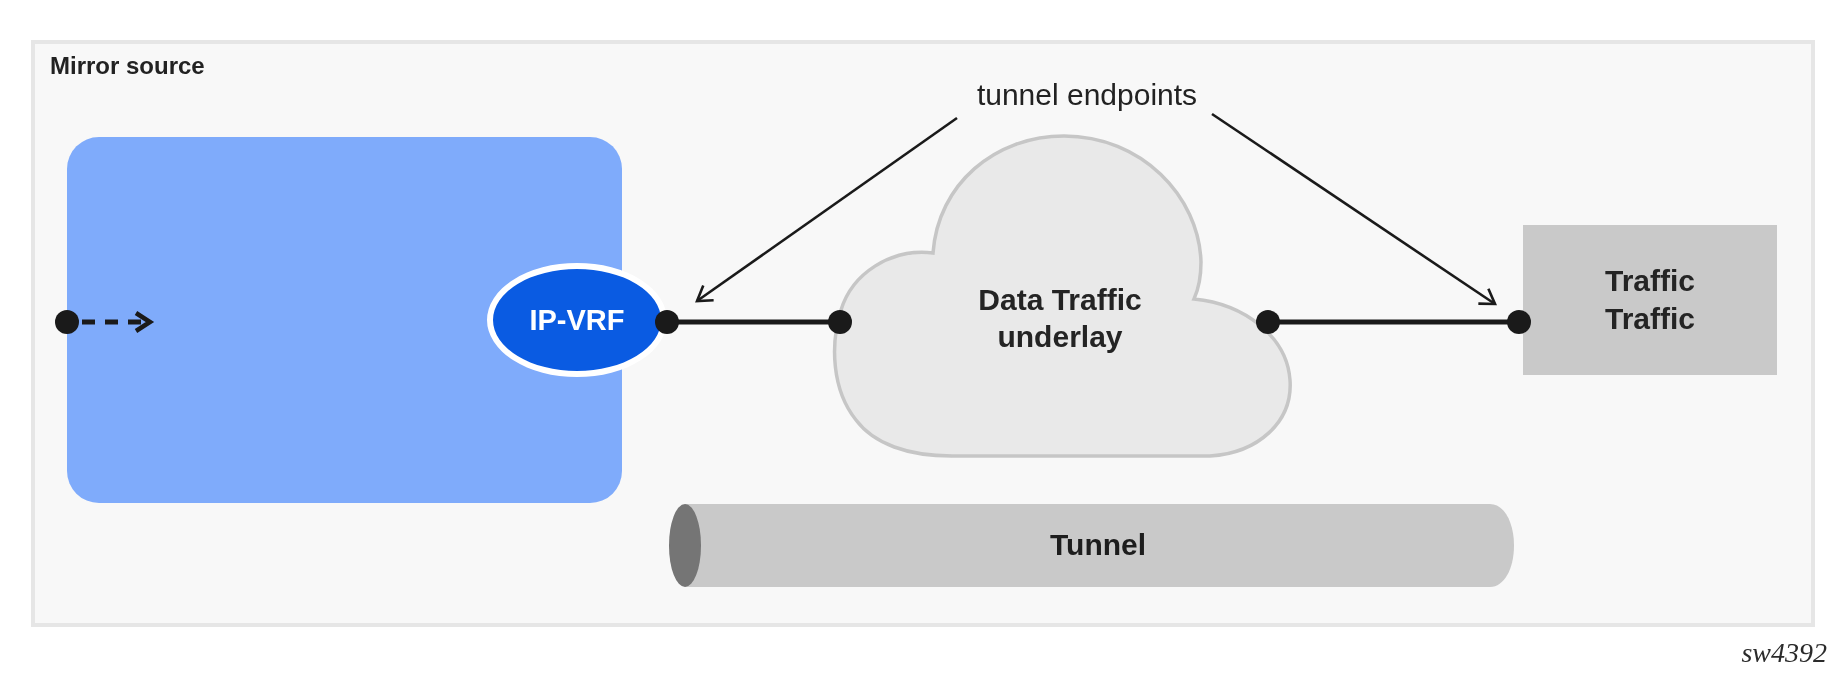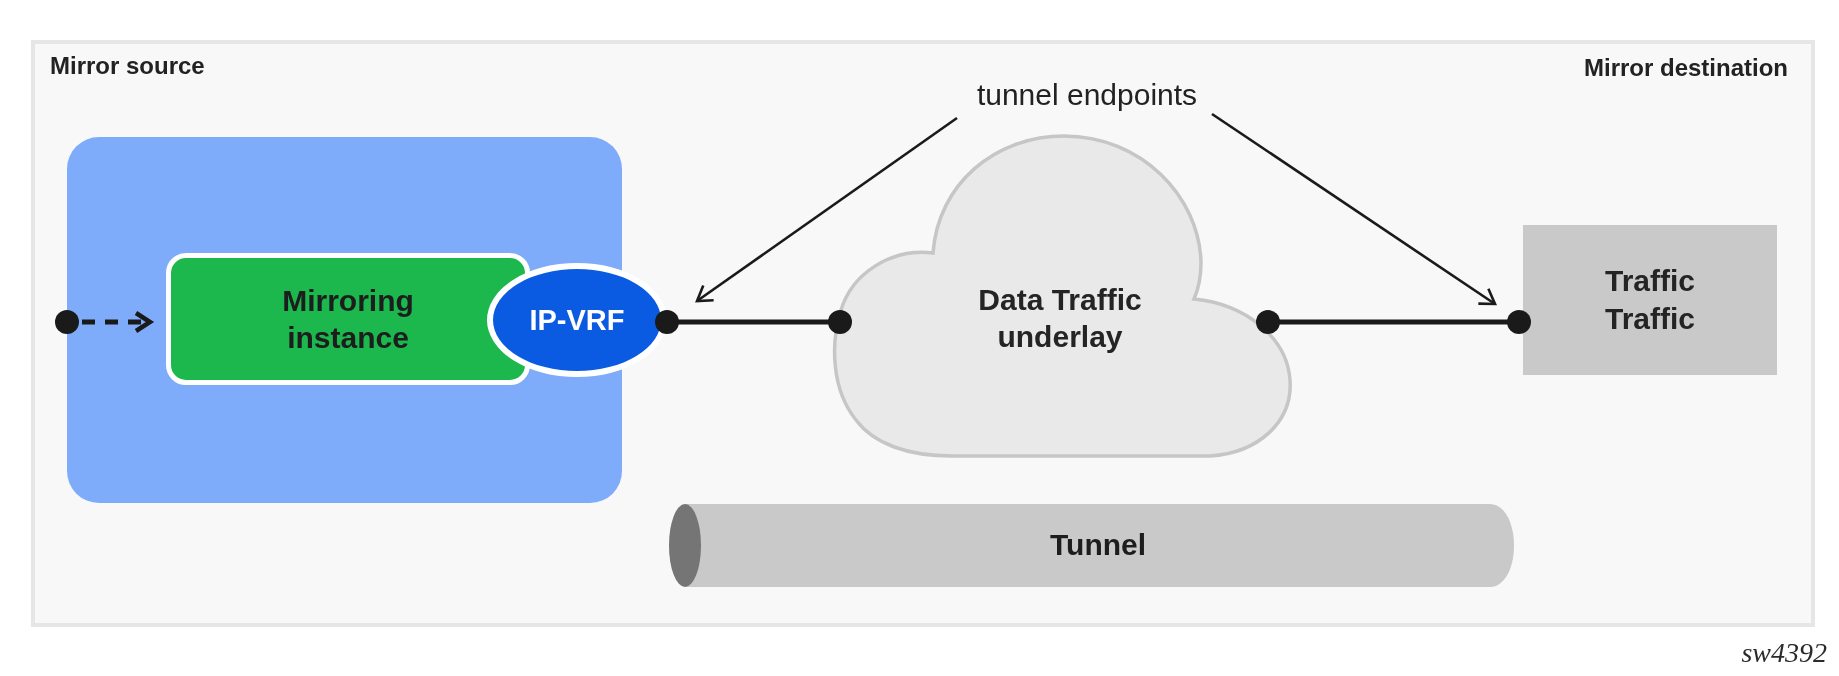--- a/index.html
+++ b/index.html
@@ -103,28 +103,23 @@
 </style>
 </head>
 <body>
 
 <div class="canvas">
 
   <div class="abs frame"></div>
 
   <div class="abs corner-title title-left">Mirror source</div>
 
-  <div class="abs corner-title title-right">Mirror destination</div>
 
   <div class="abs blue-container"></div>
 
-  <div class="abs green-box">
-    <span>Mirroring</span>
-    <span>instance</span>
-  </div>
 
   <div class="abs vrf-ellipse">
     <span>IP-VRF</span>
   </div>
 
   <div class="abs analyzer-box">
     <span>Traffic</span>
     <span>Traffic</span>
   </div>
 

